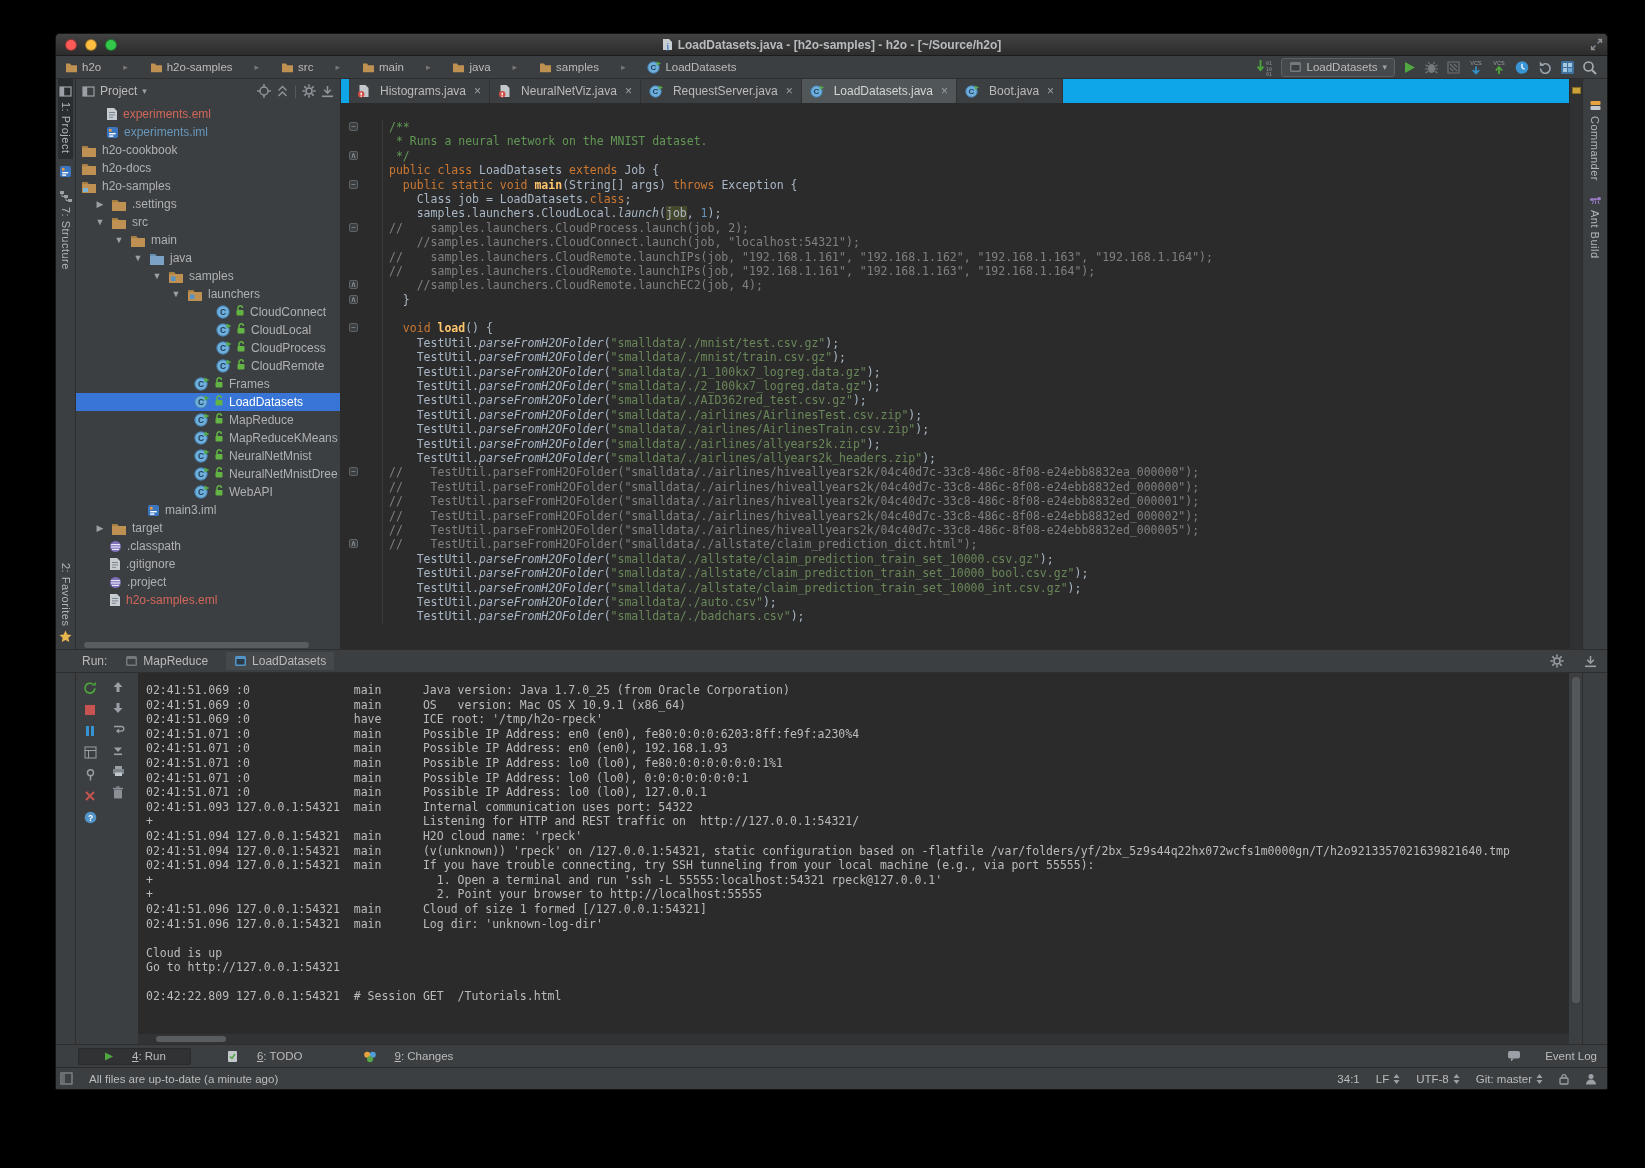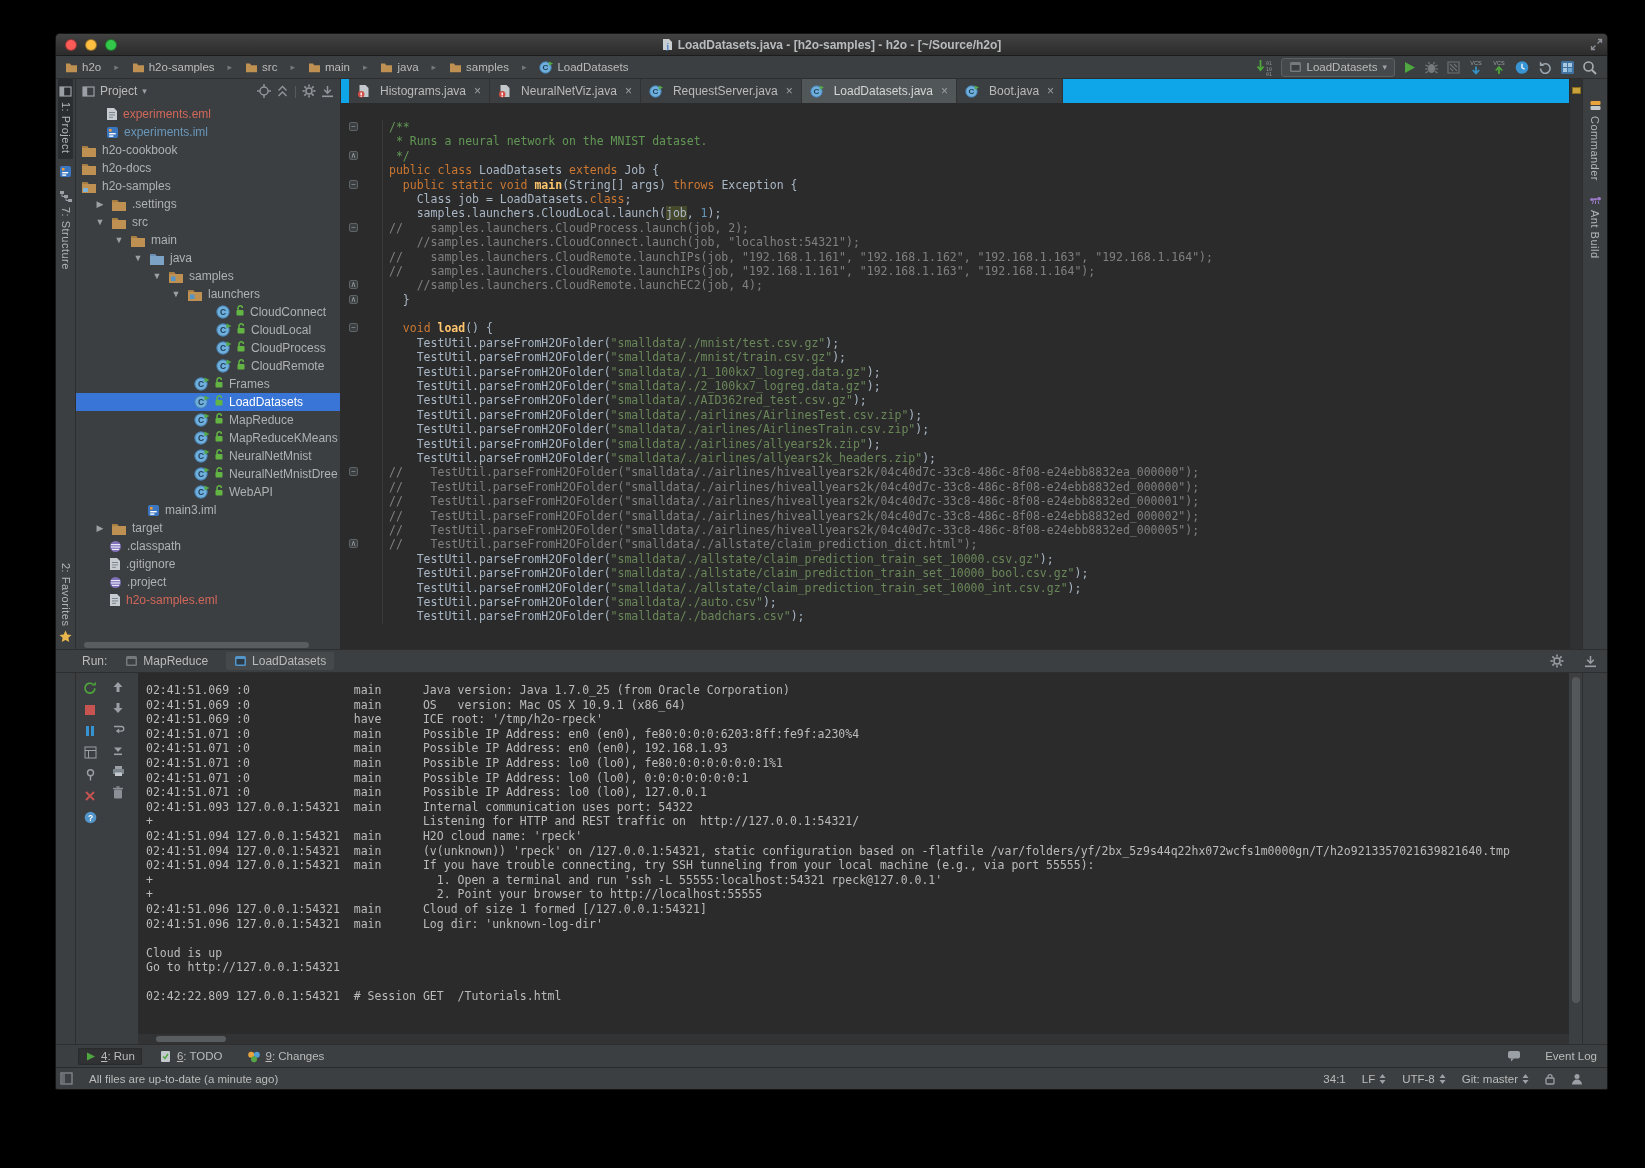--- a/index.html
+++ b/index.html
@@ -13,21 +13,21 @@
   #titlebar{height:22px;flex:none;background:linear-gradient(#424242,#2c2c2c);
     border-bottom:1px solid #1c1c1c;position:relative;display:flex;align-items:center}
   .tl{width:12px;height:12px;border-radius:50%;margin-right:8px;border:1px solid rgba(0,0,0,.4)}
   #traffic{display:flex;margin-left:9px}
   #title-center{position:absolute;left:0;right:0;text-align:center;color:#b8bcbe;
     font-size:12px;font-weight:bold;display:flex;justify-content:center;align-items:center;gap:5px;pointer-events:none}
   #resize-grip{position:absolute;right:4px;top:4px}
   
   #navbar{height:23px;flex:none;display:flex;align-items:center;border-bottom:1px solid #2e2e2e;
     color:#bbb;font-size:11.5px;padding:0 6px}
-  #crumbs{display:flex;align-items:center;gap:9px;flex:1;overflow:hidden}
+  #crumbs{display:flex;align-items:center;gap:18px;flex:1;overflow:hidden}
   .crumb{display:flex;align-items:center;gap:4px;padding:1px 3px;white-space:nowrap}
   .crumb-sep{color:#787878;font-size:9px;padding:0 1px}
   #nav-right{display:flex;align-items:center;gap:7px;padding-right:4px}
   #run-combo{display:flex;align-items:center;gap:5px;background:#45494b;border:1px solid #5e6162;
     border-radius:3px;padding:1px 7px;height:19px}
   .caret{color:#9aa0a6;font-size:9px}
   
   #mainrow{height:570px;flex:none;display:flex;overflow:hidden}
   .stripe{width:20px;flex:none;background:#3C3F41;display:flex;flex-direction:column;align-items:center}
   #stripe-left{border-right:1px solid #2e2e2e}
@@ -57,21 +57,21 @@
     border-right:1px solid #323232;background:#3C3F41}
   .tab.active{background:#515658;color:#d5d5d5}
   .tclose{color:#9ba0a4;font-size:12px;margin-left:3px}
   #code{flex:1;overflow:hidden;padding-top:16px;font-family:"DejaVu Sans Mono",monospace;font-size:11.5px}
   .cl{display:flex;height:14.4px;line-height:14.4px;white-space:pre;color:#A9B7C6}
   .gut{width:42px;flex:none;border-right:1px solid #383b3d;position:relative}
   .lt{padding-left:6px}
   .fm{position:absolute;left:8px;top:2px;width:9px;height:9px;border:1px solid #5e6366;border-radius:2px;
     color:#9da0a3;font-size:8px;line-height:7px;text-align:center;background:#3c3f41;font-family:"Liberation Sans",sans-serif}
   .t-k{color:#CC7832}.t-s,.t-su{color:#6A8759}.t-c,.t-cu{color:#808080}
-  .t-j,.t-ju{color:#629755}.t-m{}.t-md{color:#FFC66D;font-weight:bold}
+  .t-j,.t-ju{color:#629755}.t-m{font-style:italic}.t-md{color:#FFC66D;font-weight:bold}
   .t-n{color:#6897BB}.t-hl{background:#46482b}
   .t-su,.t-cu,.t-ju,.t-du{text-decoration-style:wavy;
     text-decoration-color:#BE9117;text-decoration-thickness:1px;text-underline-offset:2px}
   #errstripe{width:13px;flex:none;background:#2f3133;border-left:1px solid #2b2b2b;position:relative}
   #errstripe .filemark{position:absolute;left:2px;top:8px;width:9px;height:7px;background:#c8b win;background:#C9A23C;border:1px solid #8a6d1f}
   
   #console-header{height:24px;flex:none;display:flex;align-items:center;gap:10px;border-top:1px solid #2e2e2e;
     border-bottom:1px solid #2e2e2e;color:#bbb;font-size:12px;padding-left:26px}
   .proc-tab{display:flex;align-items:center;gap:5px;padding:2px 8px;border-radius:2px}
   .proc-tab.selected{background:#46494b}
@@ -86,26 +86,26 @@
   #con-lines{padding:10px 0 0 8px}
   .cn{height:14.6px;line-height:14.6px;white-space:pre;font-size:11.5px;color:#BBBBBB}
   #con-hscroll{position:absolute;left:0;right:0;bottom:0;height:10px;background:#313335}
   #con-hscroll .thumb{position:absolute;left:18px;top:2px;width:70px;height:6px;background:#5a5d5f;border-radius:3px}
   #con-vscroll{width:13px;flex:none;background:#3C3F41;position:relative}
   #con-vscroll .thumb{position:absolute;left:2.5px;top:4px;width:8px;height:88%;background:#55585a;border-radius:4px}
   #con-stripe-r{width:25px;flex:none;background:#3C3F41;border-left:1px solid #2e2e2e}
   
   #bottombar{height:23px;flex:none;display:flex;align-items:center;gap:12px;padding:0 10px 0 22px;
     border-top:1px solid #2e2e2e;color:#bbb;font-size:11.5px}
-  .btab{display:flex;align-items:center;gap:5px;padding:2px 7px;border-radius:2px}
+  .btab{display:flex;align-items:center;gap:18px;padding:2px 25px;border-radius:2px}
   .btab.active{background:#303234;box-shadow:inset 0 0 2px #1d1d1d}
   #bottombar .spacer{flex:1}
   #eventlog{display:flex;align-items:flex-end;gap:24px}
   #statusbar{height:22px;flex:none;display:flex;align-items:center;gap:16px;border-top:1px solid #2a2a2a;
-    color:#bbb;font-size:11.5px;padding:0 24px 0 4px}
+    color:#bbb;font-size:11.5px;padding:0 10px 0 4px}
   #statusbar .spacer{flex:1}
   .sb-item{display:flex;align-items:center;gap:4px}
 </style>
 </head>
 <body>
 
 <div id="window">
 
   <div id="titlebar">
     <div id="traffic">

